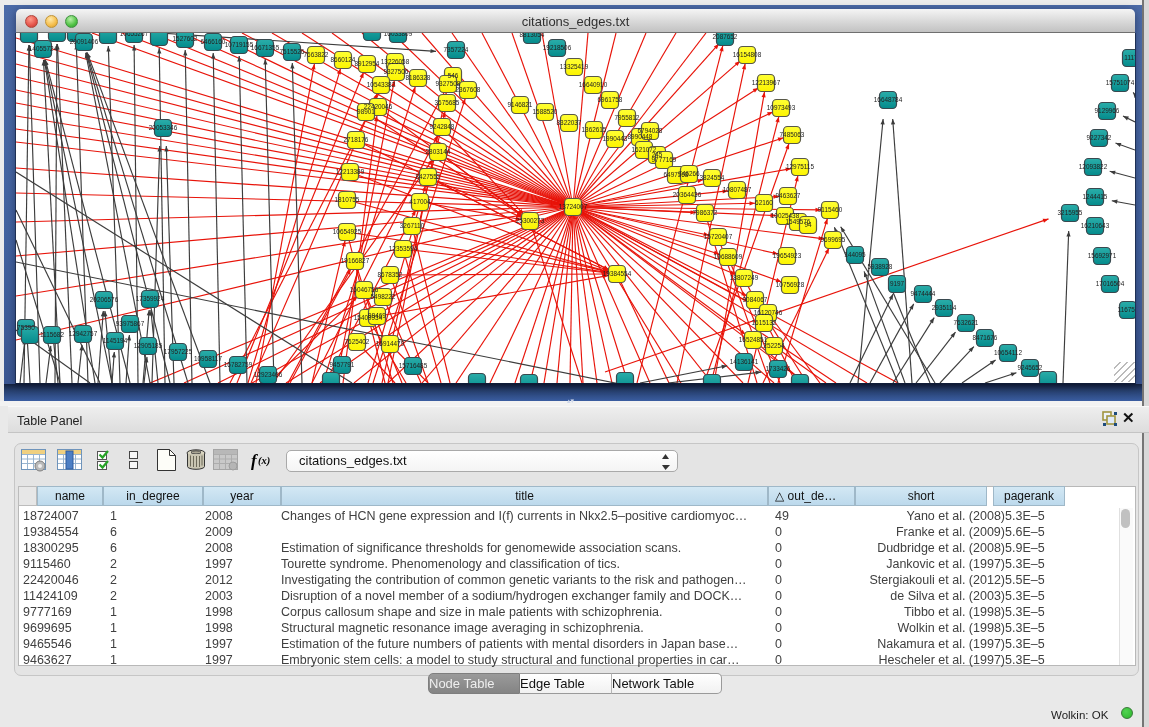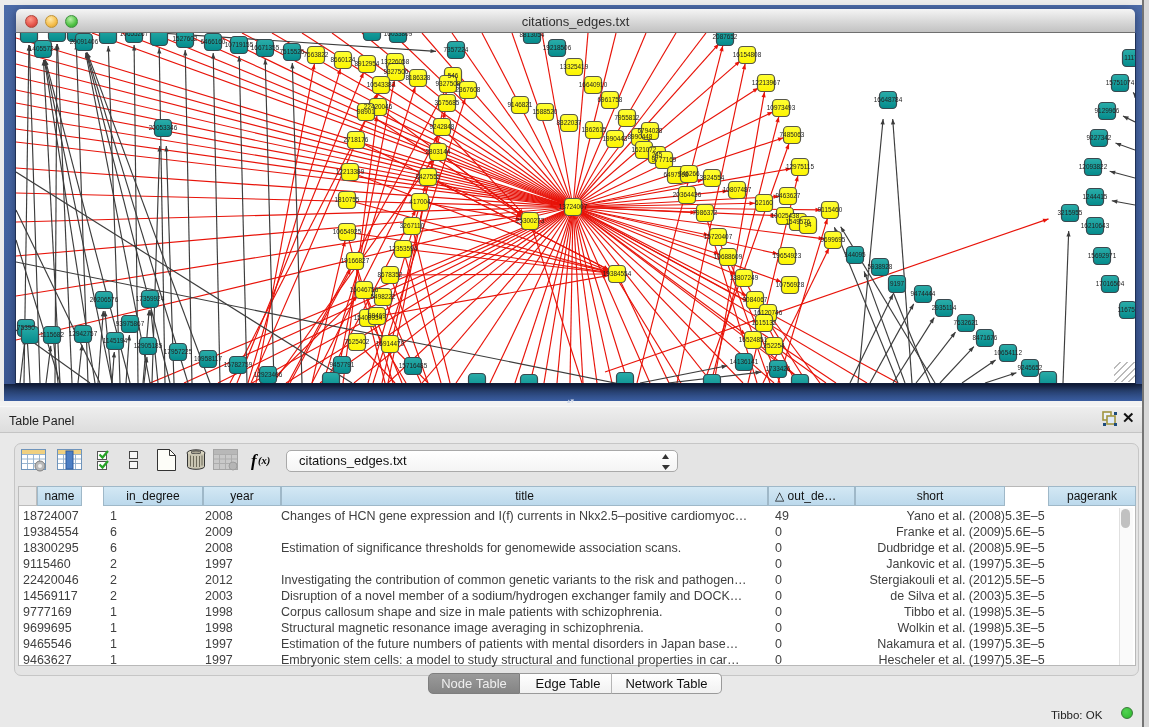--- a/index.html
+++ b/index.html
@@ -14,37 +14,37 @@
 #win{left:16px;top:9px;width:1119px;height:374px;border-radius:5px 5px 0 0;
  box-shadow:0 2px 8px rgba(0,0,20,.45)}
 #titlebar{left:16px;top:9px;width:1119px;height:24px;border-radius:5px 5px 0 0;
  background:linear-gradient(180deg,#f5f5f5 0%,#d8d8d8 55%,#c2c2c2 100%);
  border-bottom:1px solid #6f6f6f}
 #title{left:16px;top:14px;width:1119px;text-align:center;font-size:13px;color:#303030}
 .tl{width:13px;height:13px;border-radius:50%;top:15px}
 #canvas{left:15px;top:33px;width:1121px;height:351px;background:#fff;overflow:hidden;border-left:1px solid #1e3054;border-right:1px solid #1e3054;border-bottom:1px solid #101c38;padding-left:0}
 
 #panel{left:0;top:406px;width:1142px;height:321px;background:#e9e9e9}
-#phead{left:0;top:406px;width:1142px;height:27px;
+#phead{left:8px;top:406px;width:1142px;height:27px;
  background:linear-gradient(180deg,#eeeeee,#dddddd);border-top:1px solid #f8f8f8;border-bottom:1px solid #c4c4c4}
 #phead span{position:absolute;left:9px;top:7px;font-size:12.5px;color:#222}
 #toolbox{left:14px;top:443px;width:1125px;height:233px;background:#e4e4e4;
  border:1px solid #c6c6c6;border-radius:7px}
 #tbl{left:18px;top:486px;width:1118px;height:180px;background:#fff;border:1px solid #b8b8b8}
 .hc{position:absolute;top:486px;height:20px;background:linear-gradient(180deg,#d3e8f4,#bcd9ec);
  border:1px solid #9fb8c8;font-size:12px;color:#111;text-align:center;line-height:19px}
 .tr{position:absolute;left:18px;width:1080px;height:16px;font-size:12.5px;color:#404040;white-space:nowrap}
 .tr span{position:absolute;top:1px}
 .c0{left:5px}.c1{left:92px}.c2{left:187px}.c3{left:263px}.c4{left:757px}
 .c5{left:837px;width:150px;text-align:right}.c6{left:987px}
 
 #sbar{left:1119px;top:508px;width:14px;height:157px;background:#fafafa;border-left:1px solid #e0e0e0}
 #sthumb{left:1121px;top:509px;width:9px;height:19px;background:#c1c1c1;border-radius:5px}
 
-.tab{position:absolute;top:673px;height:21px;font-size:13px;text-align:center;line-height:20px;
+.tab{position:absolute;top:673px;height:21px;font-size:13px;text-align:left;line-height:20px;
  border:1px solid #9a9a9a;background:linear-gradient(180deg,#ffffff,#f1f1f1);color:#111}
 #tab1{left:428px;width:92px;border-radius:5px 0 0 5px;background:linear-gradient(180deg,#9a9a9a,#848484);
  color:#efefef;border-color:#7e7e7e}
 #tab2{left:520px;width:97px;border-left:none}
 #tab3{left:611px;width:111px;border-radius:0 5px 5px 0;border-left:1px solid #b5b5b5}
 #mem{left:1051px;top:709px;font-size:11.5px;color:#222}
 #memdot{left:1121px;top:707px;width:12px;height:12px;border-radius:50%;
  background:radial-gradient(circle at 40% 35%,#52d452,#2cb52c);border:1px solid #3a7a3a}
 
 .ic{position:absolute}
@@ -748,27 +748,27 @@
  <text x="237" y="15" font-size="10.5" font-style="italic" font-weight="bold" fill="#000" font-family="Liberation Serif,serif">(x)</text>
 </svg>
 <div class="abs" id="combo">citations_edges.txt
  <svg class="abs" style="right:7px;top:3px" width="9" height="16">
  <path d="M4.5 0L8 5H1z" fill="#333"></path>
       <path d="M4.5 16L1 11h8z" fill="#333"></path>
     </svg>
 </div>
 <div class="abs" id="tbl"></div>
 <div class="hc" style="left:18px;width:19px;background:#e7e7e7;border-color:#bcbcbc"></div>
-<div class="hc" style="left:37px;width:45px">name</div>
+<div class="hc" style="left:37px;width:66px">name</div>
 <div class="hc" style="left:103px;width:100px">in_degree</div>
 <div class="hc" style="left:203px;width:78px">year</div>
 <div class="hc" style="left:281px;width:487px">title</div>
 <div class="hc" style="left:768px;width:87px;text-align:left;padding-left:6px">△ out_de…</div>
-<div class="hc" style="left:855px;width:150px">short</div>
-<div class="hc" style="left:1048px;width:88px">pagerank</div>
+<div class="hc" style="left:855px;width:132px">short</div>
+<div class="hc" style="left:993px;width:72px">pagerank</div>
 <div class="tr" style="top:508px">
 <span class="c0">18724007</span>
     <span class="c1">1</span>
     <span class="c2">2008</span>
 <span class="c3">Changes of HCN gene expression and I(f) currents in Nkx2.5–positive cardiomyoc…</span>
     <span class="c4">49</span>
     <span class="c5">Yano et al. (2008)</span>
     <span class="c6">5.3E–5</span>
   </div>
 <div class="tr" style="top:524px">
@@ -785,35 +785,36 @@
     <span class="c2">2008</span>
 <span class="c3">Estimation of significance thresholds for genomewide association scans.</span>
     <span class="c4">0</span>
     <span class="c5">Dudbridge et al. (2008)</span>
     <span class="c6">5.9E–5</span>
   </div>
 <div class="tr" style="top:556px">
 <span class="c0">9115460</span>
     <span class="c1">2</span>
     <span class="c2">1997</span>
+<span class="c3">Tourette syndrome. Phenomenology and classification of tics.</span>
     <span class="c4">0</span>
     <span class="c5">Jankovic et al. (1997)</span>
     <span class="c6">5.3E–5</span>
   </div>
 <div class="tr" style="top:572px">
 <span class="c0">22420046</span>
     <span class="c1">2</span>
     <span class="c2">2012</span>
 <span class="c3">Investigating the contribution of common genetic variants to the risk and pathogen…</span>
     <span class="c4">0</span>
     <span class="c5">Stergiakouli et al. (2012)</span>
     <span class="c6">5.5E–5</span>
   </div>
 <div class="tr" style="top:588px">
-<span class="c0">14569117</span>
+<span class="c0">11424109</span>
     <span class="c1">2</span>
     <span class="c2">2003</span>
 <span class="c3">Disruption of a novel member of a sodium/hydrogen exchanger family and DOCK…</span>
     <span class="c4">0</span>
     <span class="c5">de Silva et al. (2003)</span>
     <span class="c6">5.3E–5</span>
   </div>
 <div class="tr" style="top:604px">
 <span class="c0">9777169</span>
     <span class="c1">1</span>
@@ -848,13 +849,13 @@
 <span class="c3">Embryonic stem cells: a model to study structural and functional properties in car…</span>
     <span class="c4">0</span>
     <span class="c5">Hescheler et al. (1997)</span>
     <span class="c6">5.3E–5</span>
   </div>
 <div class="abs" id="sbar"></div>
 <div class="abs" id="sthumb"></div>
 <div class="abs tab" id="tab1">Node Table</div>
 <div class="abs tab" id="tab2">Edge Table</div>
 <div class="abs tab" id="tab3">Network Table</div>
-<div class="abs" id="mem">Tibbo: OK</div>
+<div class="abs" id="mem">Wolkin: OK</div>
 <div class="abs" id="memdot"></div>
 </body></html>

